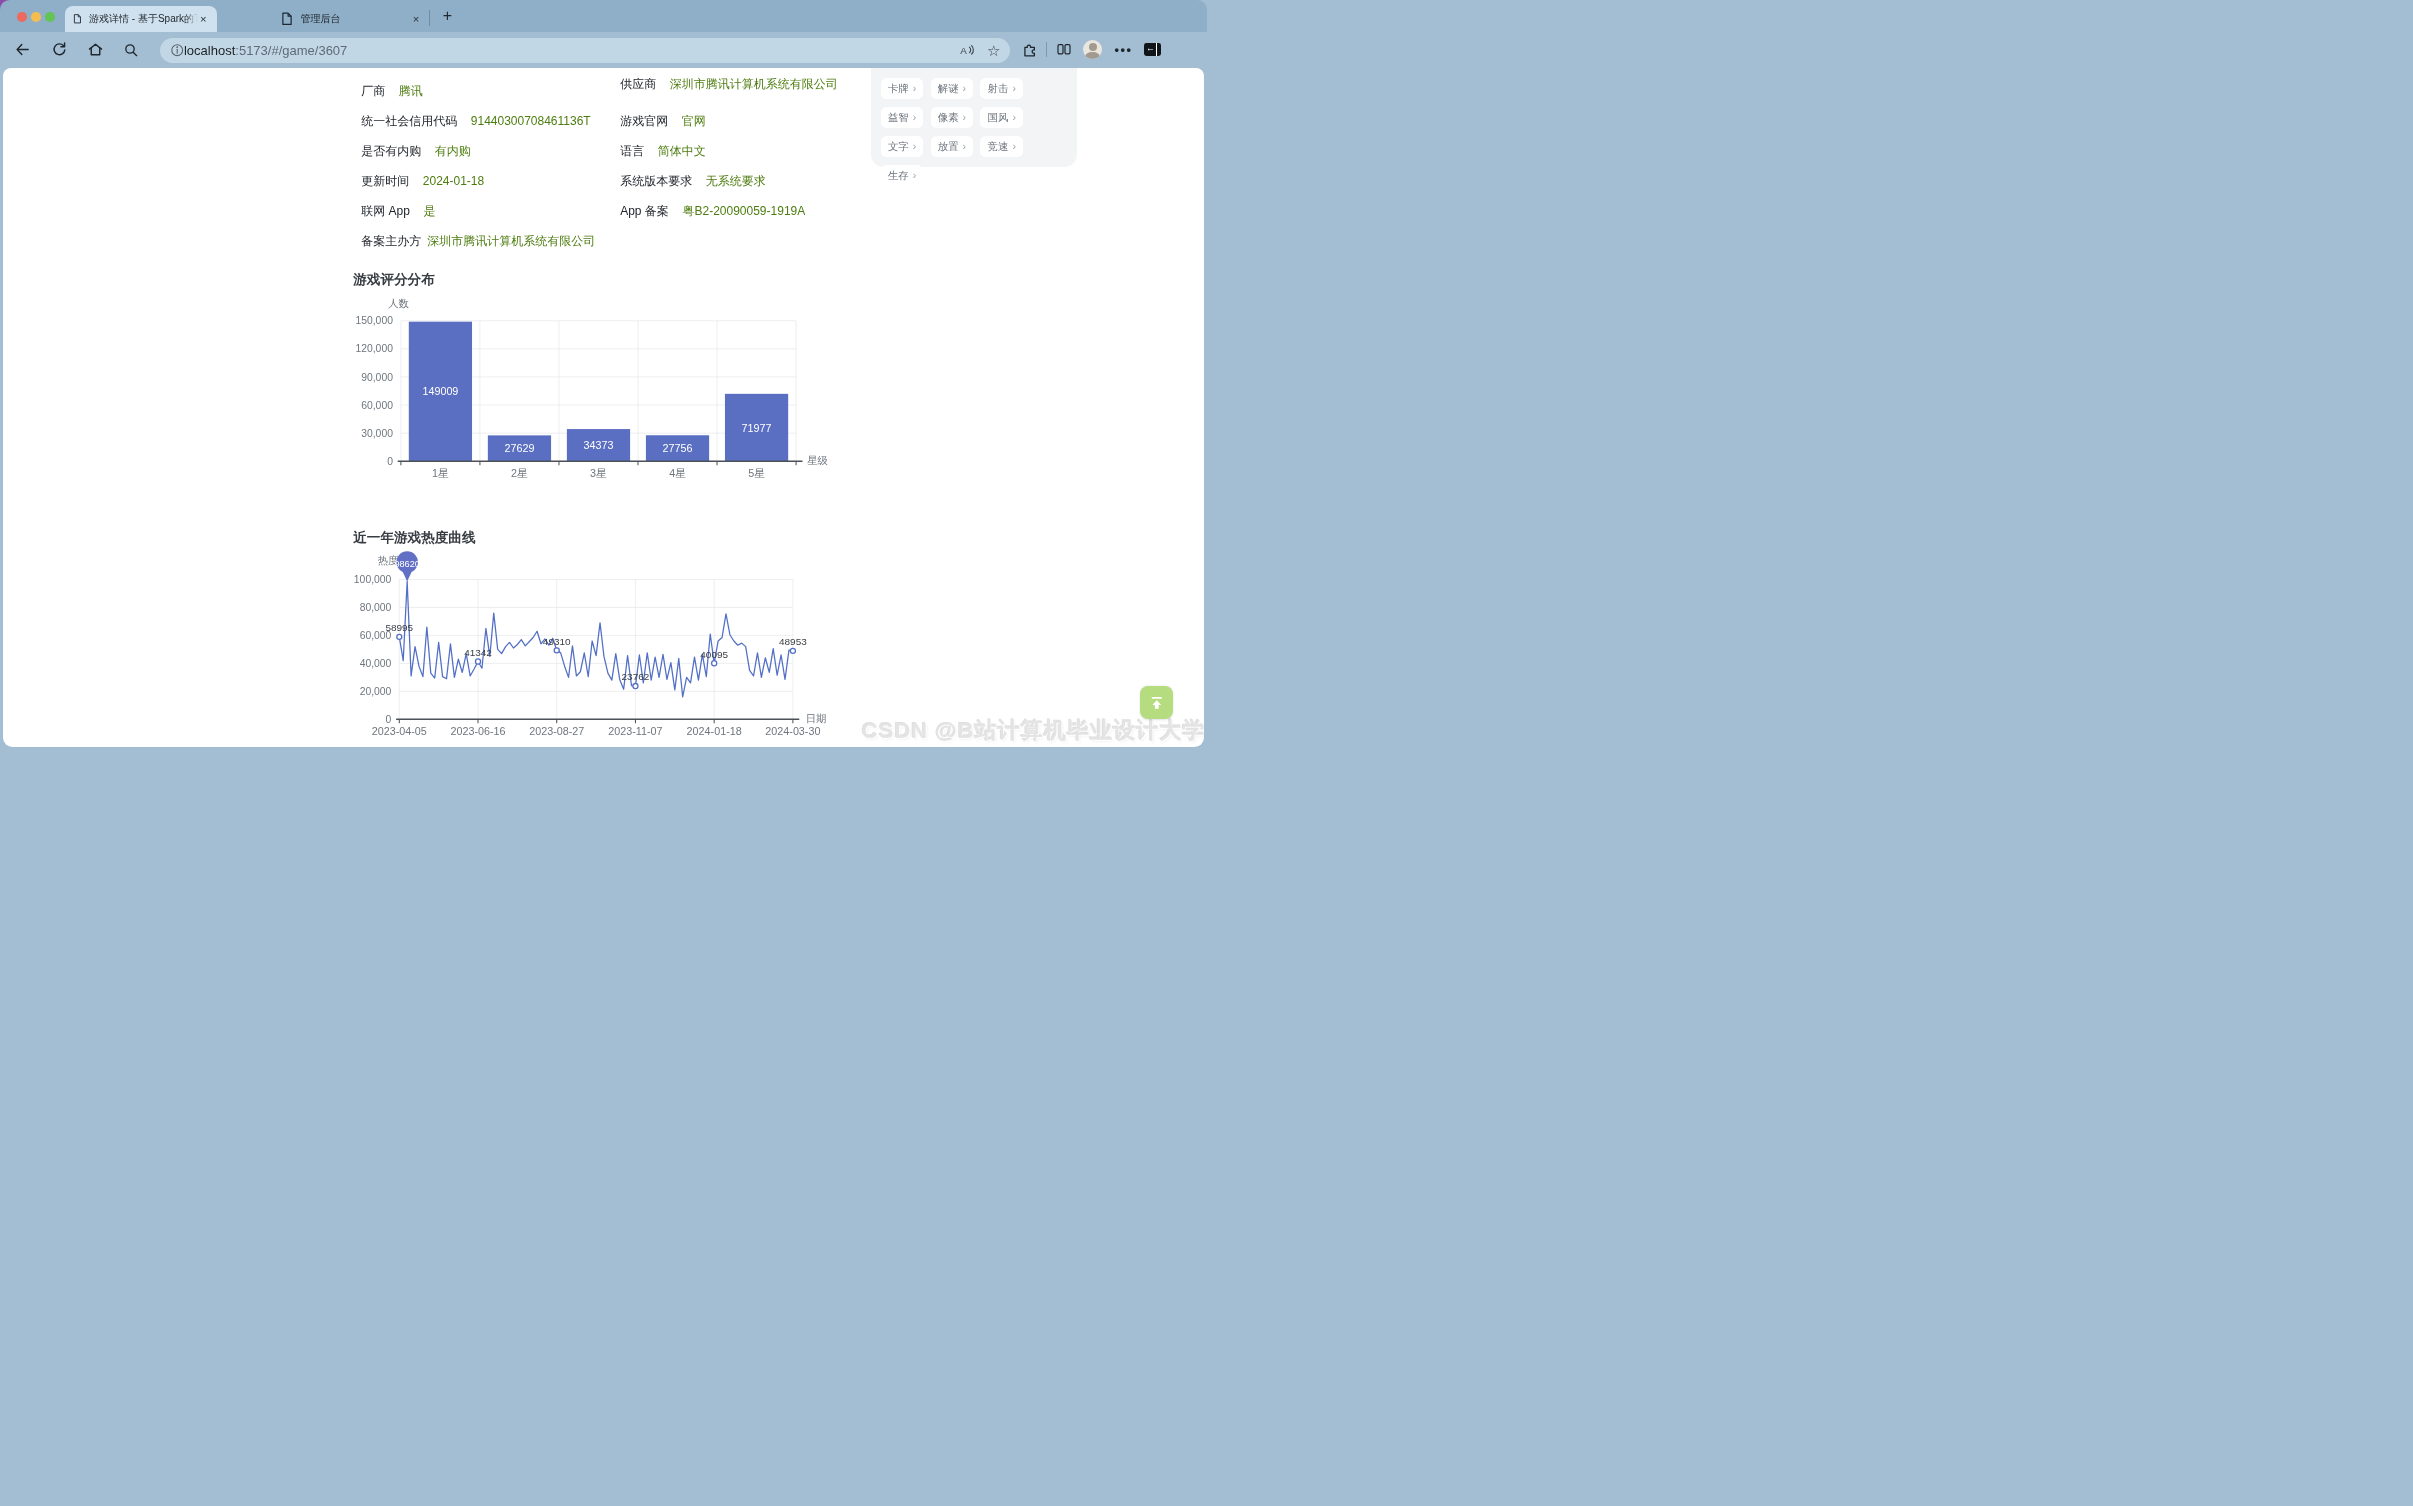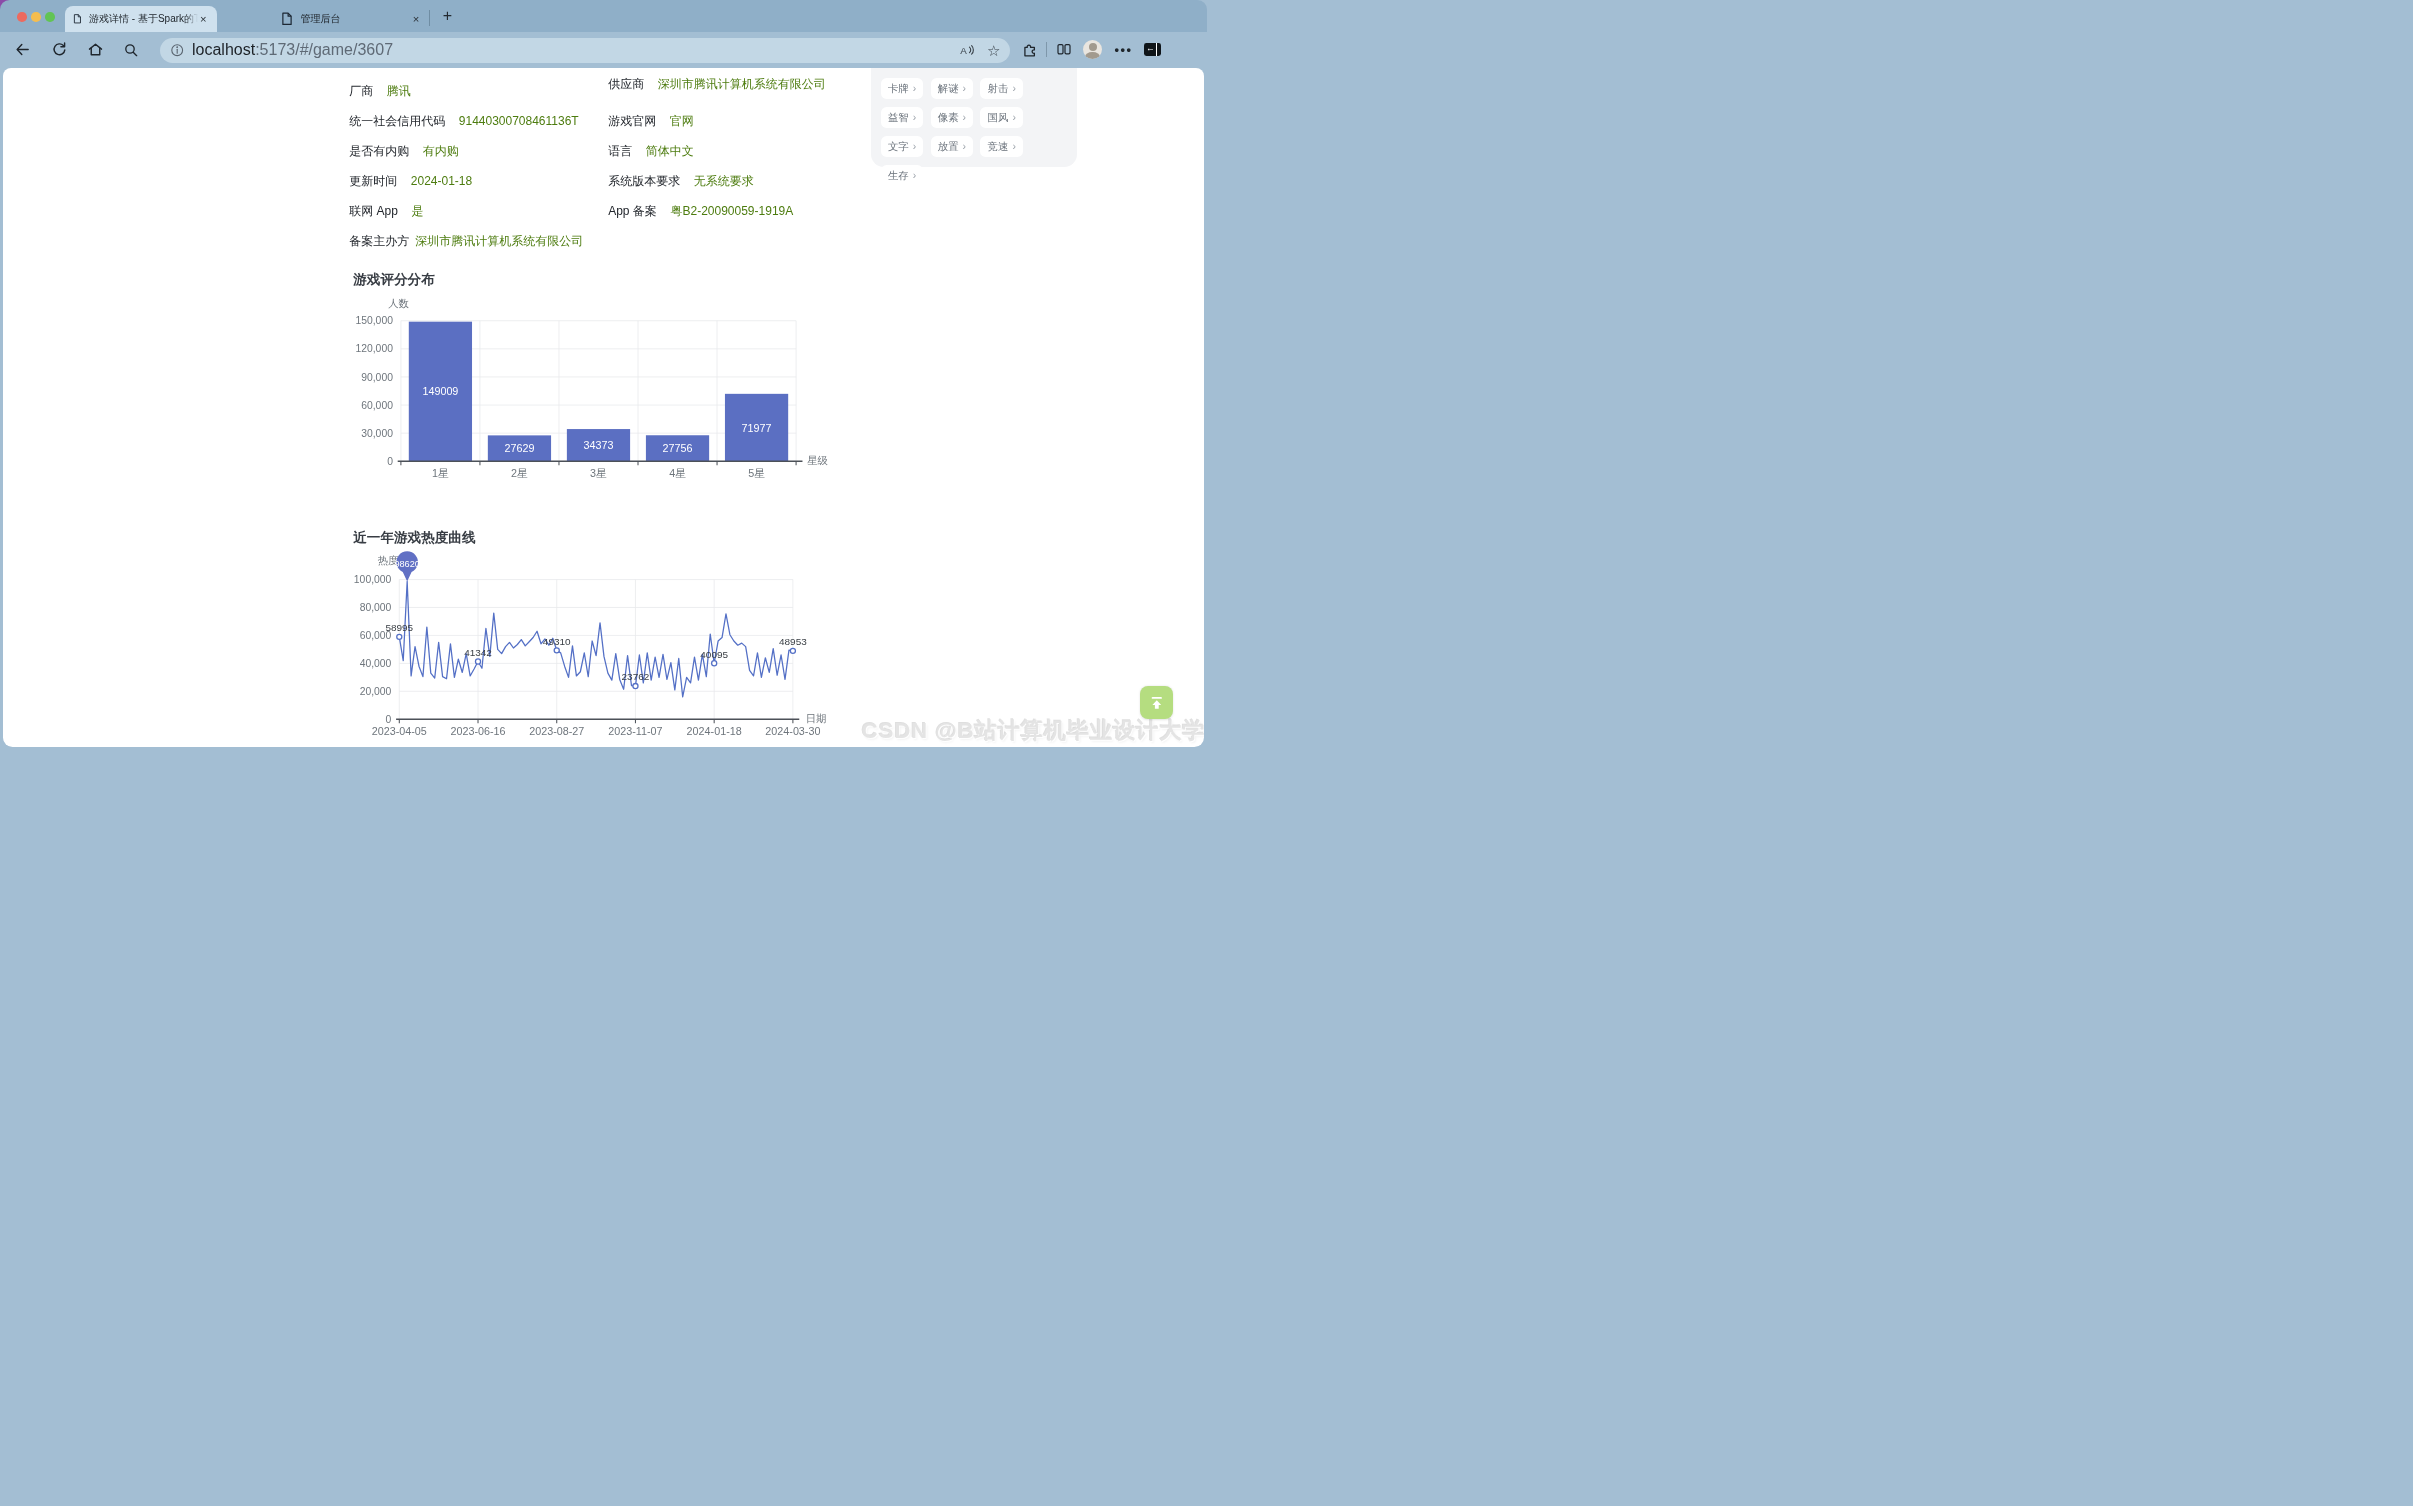--- a/index.html
+++ b/index.html
@@ -25,40 +25,40 @@
   .tab-divider { position:absolute; left:429px; top:10.4px; width:0.8px; height:16px; background:#6f8da3; }
   .newtab { position:absolute; left:437px; top:4.8px; width:21px; height:22.3px; font-size:16px;
     color:#222a31; display:flex; align-items:center; justify-content:center; }
 
   
   .toolbar { position:absolute; left:0; top:32px; width:1207px; height:36px; background:#a3bed3; }
   .nav-ic { position:absolute; top:8.8px; width:18.4px; height:18.4px; display:flex; align-items:center; justify-content:center; }
   .urlpill { position:absolute; left:160px; top:5.6px; width:850px; height:25.5px; border-radius:12.8px;
     background:#c2d7e5; display:flex; align-items:center; }
   .urlpill .info-ic { margin-left:9.6px; }
-  .urltext { margin-left:8px; font-size:16px; }
+  .urltext { font-size:13px; }
   .urltext .host { color:#1c2126; } .urltext .rest { color:#5f6a76; }
   .pill-right { position:absolute; top:0; height:25.5px; display:flex; align-items:center; }
   .readaloud { right:35px; } .fav { right:9.6px; }
   .tb-right { position:absolute; top:8px; width:19px; height:19px; display:flex; align-items:center; justify-content:center; }
   .tb-divider { position:absolute; left:1046px; top:10.4px; width:0.8px; height:15px; background:#7e97aa; }
   .star-glyph { font-size:15px; color:#39424a; line-height:1; }
   .dots { font-size:12.8px; letter-spacing:1.6px; color:#1f262c; font-weight:bold; }
   .avatar { width:19px; height:19px; border-radius:50%; background:#e9e5df; overflow:hidden; position:relative; }
   .avatar .head { position:absolute; left:5.6px; top:3.2px; width:8px; height:8px; border-radius:50%; background:#a29a8e; }
   .avatar .body { position:absolute; left:2.4px; top:12px; width:14.4px; height:9.6px; border-radius:50%; background:#a29a8e; }
   .sidebar-ic { width:17.6px; height:13.6px; background:#0f1519; border-radius:2.4px; position:relative; }
   .sidebar-ic .arrow { position:absolute; left:2.4px; top:1.6px; color:#fff; font-size:8.8px; line-height:9.6px; }
   .sidebar-ic .band { position:absolute; right:4px; top:0; bottom:0; width:1.2px; background:#fff; }
 
   
   .content { position:absolute; left:3.2px; top:68px; right:3.2px; bottom:6.4px; background:#fff;
     border-radius:8px 8px 9.6px 9.6px; overflow:hidden; }
 
-  .inforow { position:absolute; display:flex; gap:13.6px; align-items:baseline; white-space:nowrap; }
+  .inforow { position:absolute; display:flex; gap:13.6px; align-items:baseline; white-space:nowrap;margin-left:12px; }
   .inforow .lbl { font-size:12px; color:#23272d; }
   .inforow .val { font-size:12px; color:#4d7c0f; }
 
   .tags-panel { position:absolute; left:868px; top:0; width:206px; height:99px;
     background:#f3f4f6; border-radius:0 0 12.8px 12.8px; padding:10.4px 9.6px 9.6px 9.6px;
     display:flex; flex-wrap:wrap; gap:8px 7.2px; align-content:flex-start; }
   .tagpill { background:#fff; border-radius:5.6px; padding:2.4px 7.2px; font-size:10.4px; color:#6a727b;
     display:flex; align-items:center; height:21px; }
   .tagpill .chev { color:#9aa1a9; margin-left:4px; font-size:10.4px; }
 

